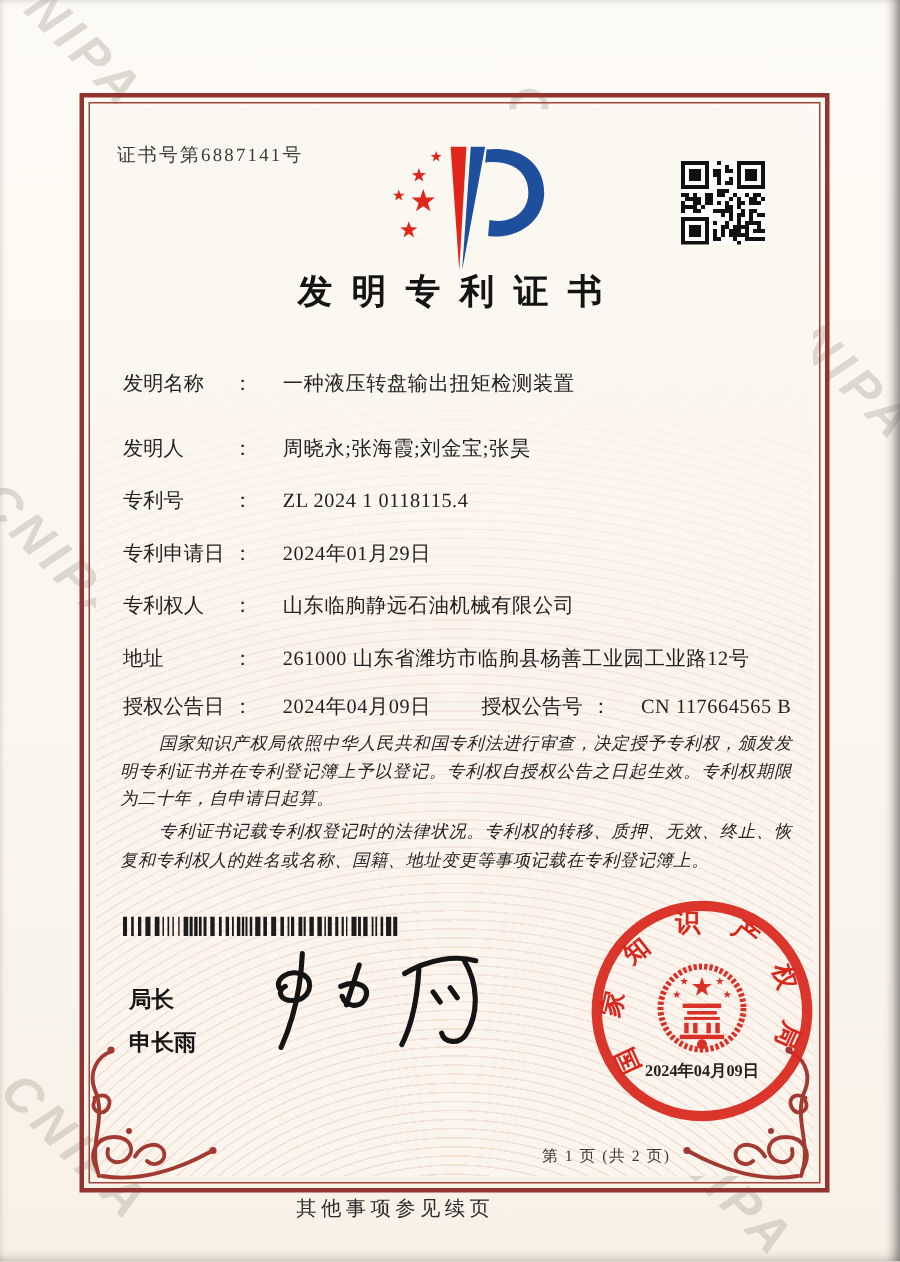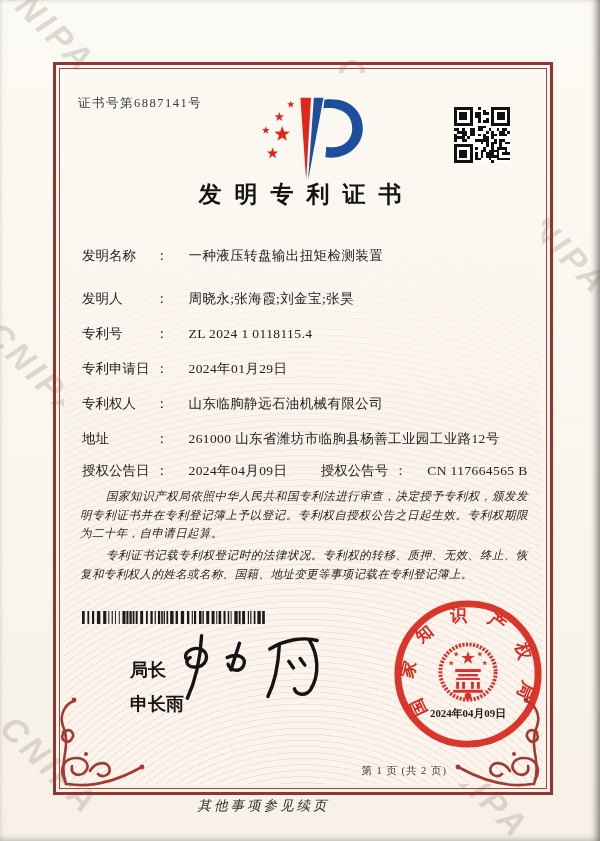--- a/index.html
+++ b/index.html
@@ -37,30 +37,30 @@
     box-sizing:border-box;color:#141414;}
   .row{position:absolute;left:82px;font-size:13.5px;color:#222;white-space:nowrap;}
   .jlabel{display:inline-flex;justify-content:space-between;width:72px;vertical-align:bottom;text-align:right;}
   .colon{margin-left:1px;}
   .val{margin-left:20px;letter-spacing:.4px;}
   .pair2{margin-left:30px;}
   .para{position:absolute;left:80px;width:448px;font-size:11.5px;line-height:1.62;
     font-style:italic;text-align:justify;text-indent:26px;color:#242424;letter-spacing:.4px;}
   .barcode{position:absolute;left:82px;top:611px;width:184px;height:13px;}
   .signer{position:absolute;left:86px;top:653px;font-family:"Liberation Sans","DejaVu Sans",sans-serif;
-    font-weight:700;font-size:18px;color:#161616;line-height:1.9;margin-left:44px;}
+    font-weight:700;font-size:15px;color:#161616;line-height:1.9;}
   .signature{position:absolute;left:158px;top:620px;width:180px;height:95px;}
   .seal{position:absolute;left:389px;top:595px;width:158px;height:158px;z-index:12;}
   .flourish{position:absolute;top:696px;width:102px;height:92px;z-index:4;}
   .flourish.left{left:56px;}
   .flourish.right{left:442px;transform:scaleX(-1);}
   .page-info{position:absolute;left:53px;top:764px;width:394px;text-align:right;
     font-size:10.5px;color:#3a3a3a;letter-spacing:1px;}
   .footer-note{position:absolute;left:0;top:797px;width:527px;text-align:center;
-    font-size:13.5px;font-style:italic;letter-spacing:3px;color:#2b2b2b;}
+    font-size:13.5px;letter-spacing:3px;color:#2b2b2b;}
 </style>
 </head>
 <body>
 
 <div id="page">
 
   <span class="wm" style="left:-16px;top:4px">CNIPA</span>
   <span class="wm" style="left:324px;top:86px">CNIPA</span>
   <span class="wm" style="left:498px;top:226px">CNIPA</span>
   <span class="wm" style="left:-26px;top:352px">CNIPA</span>

